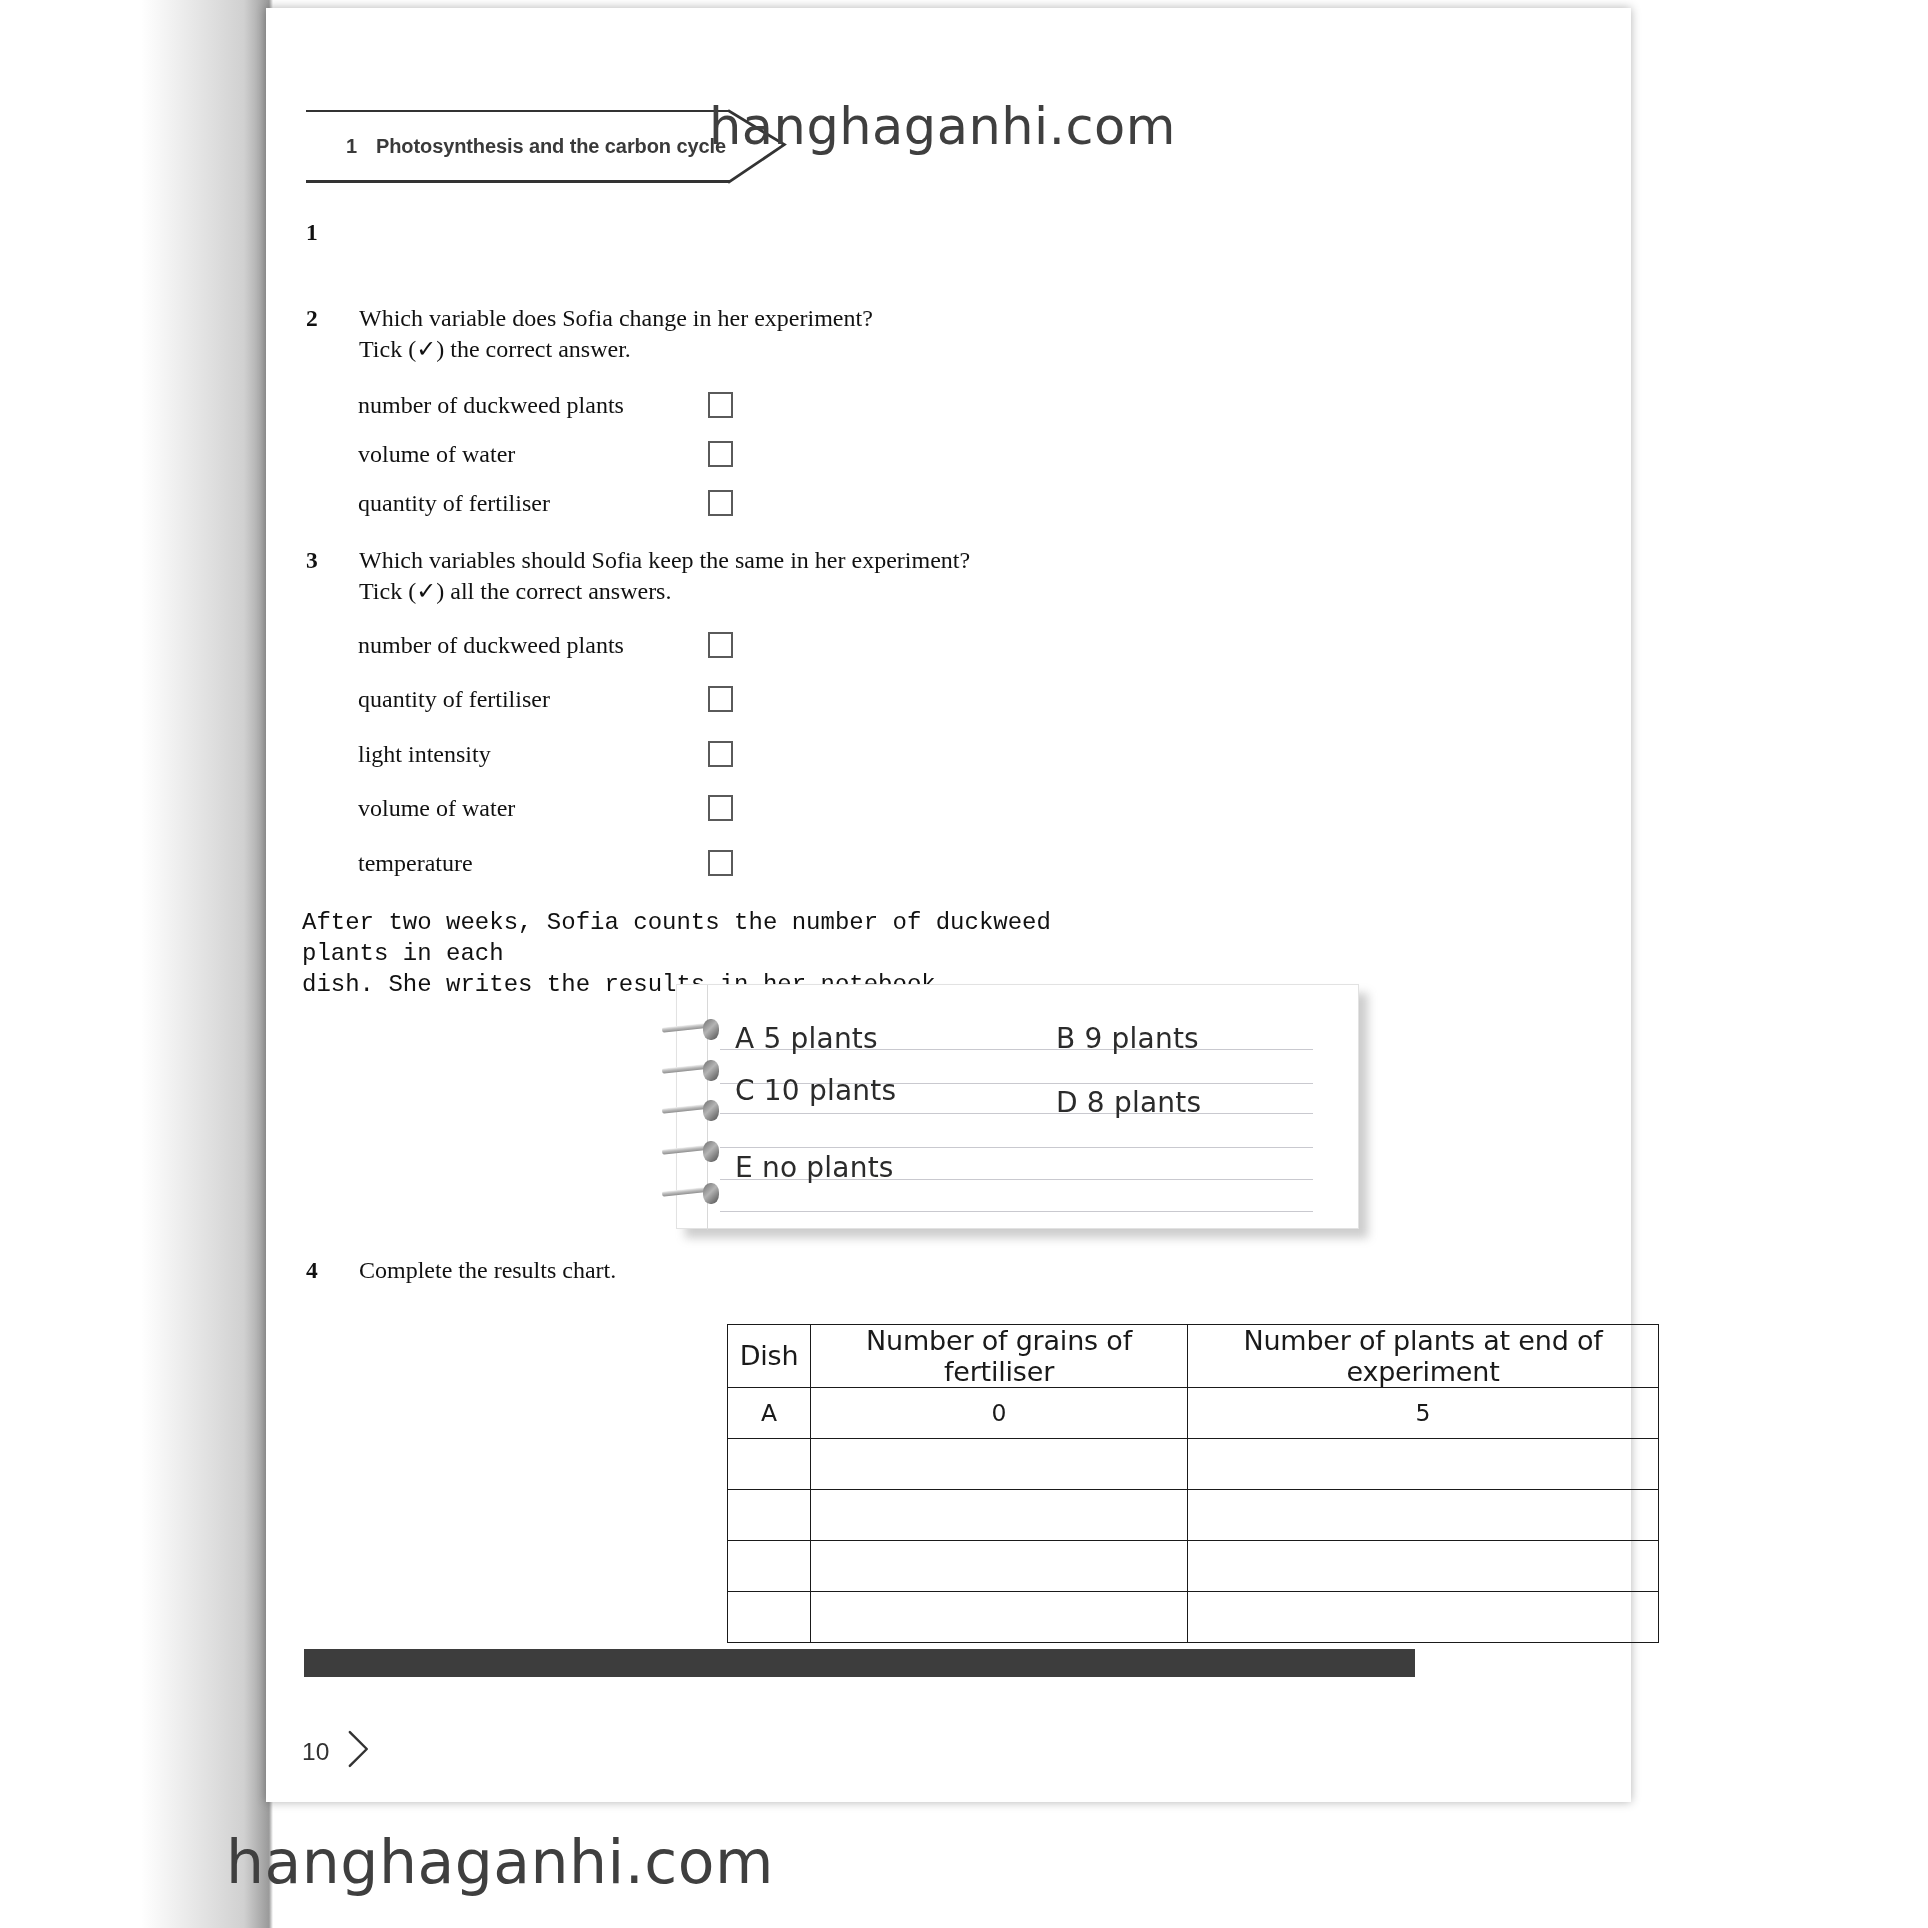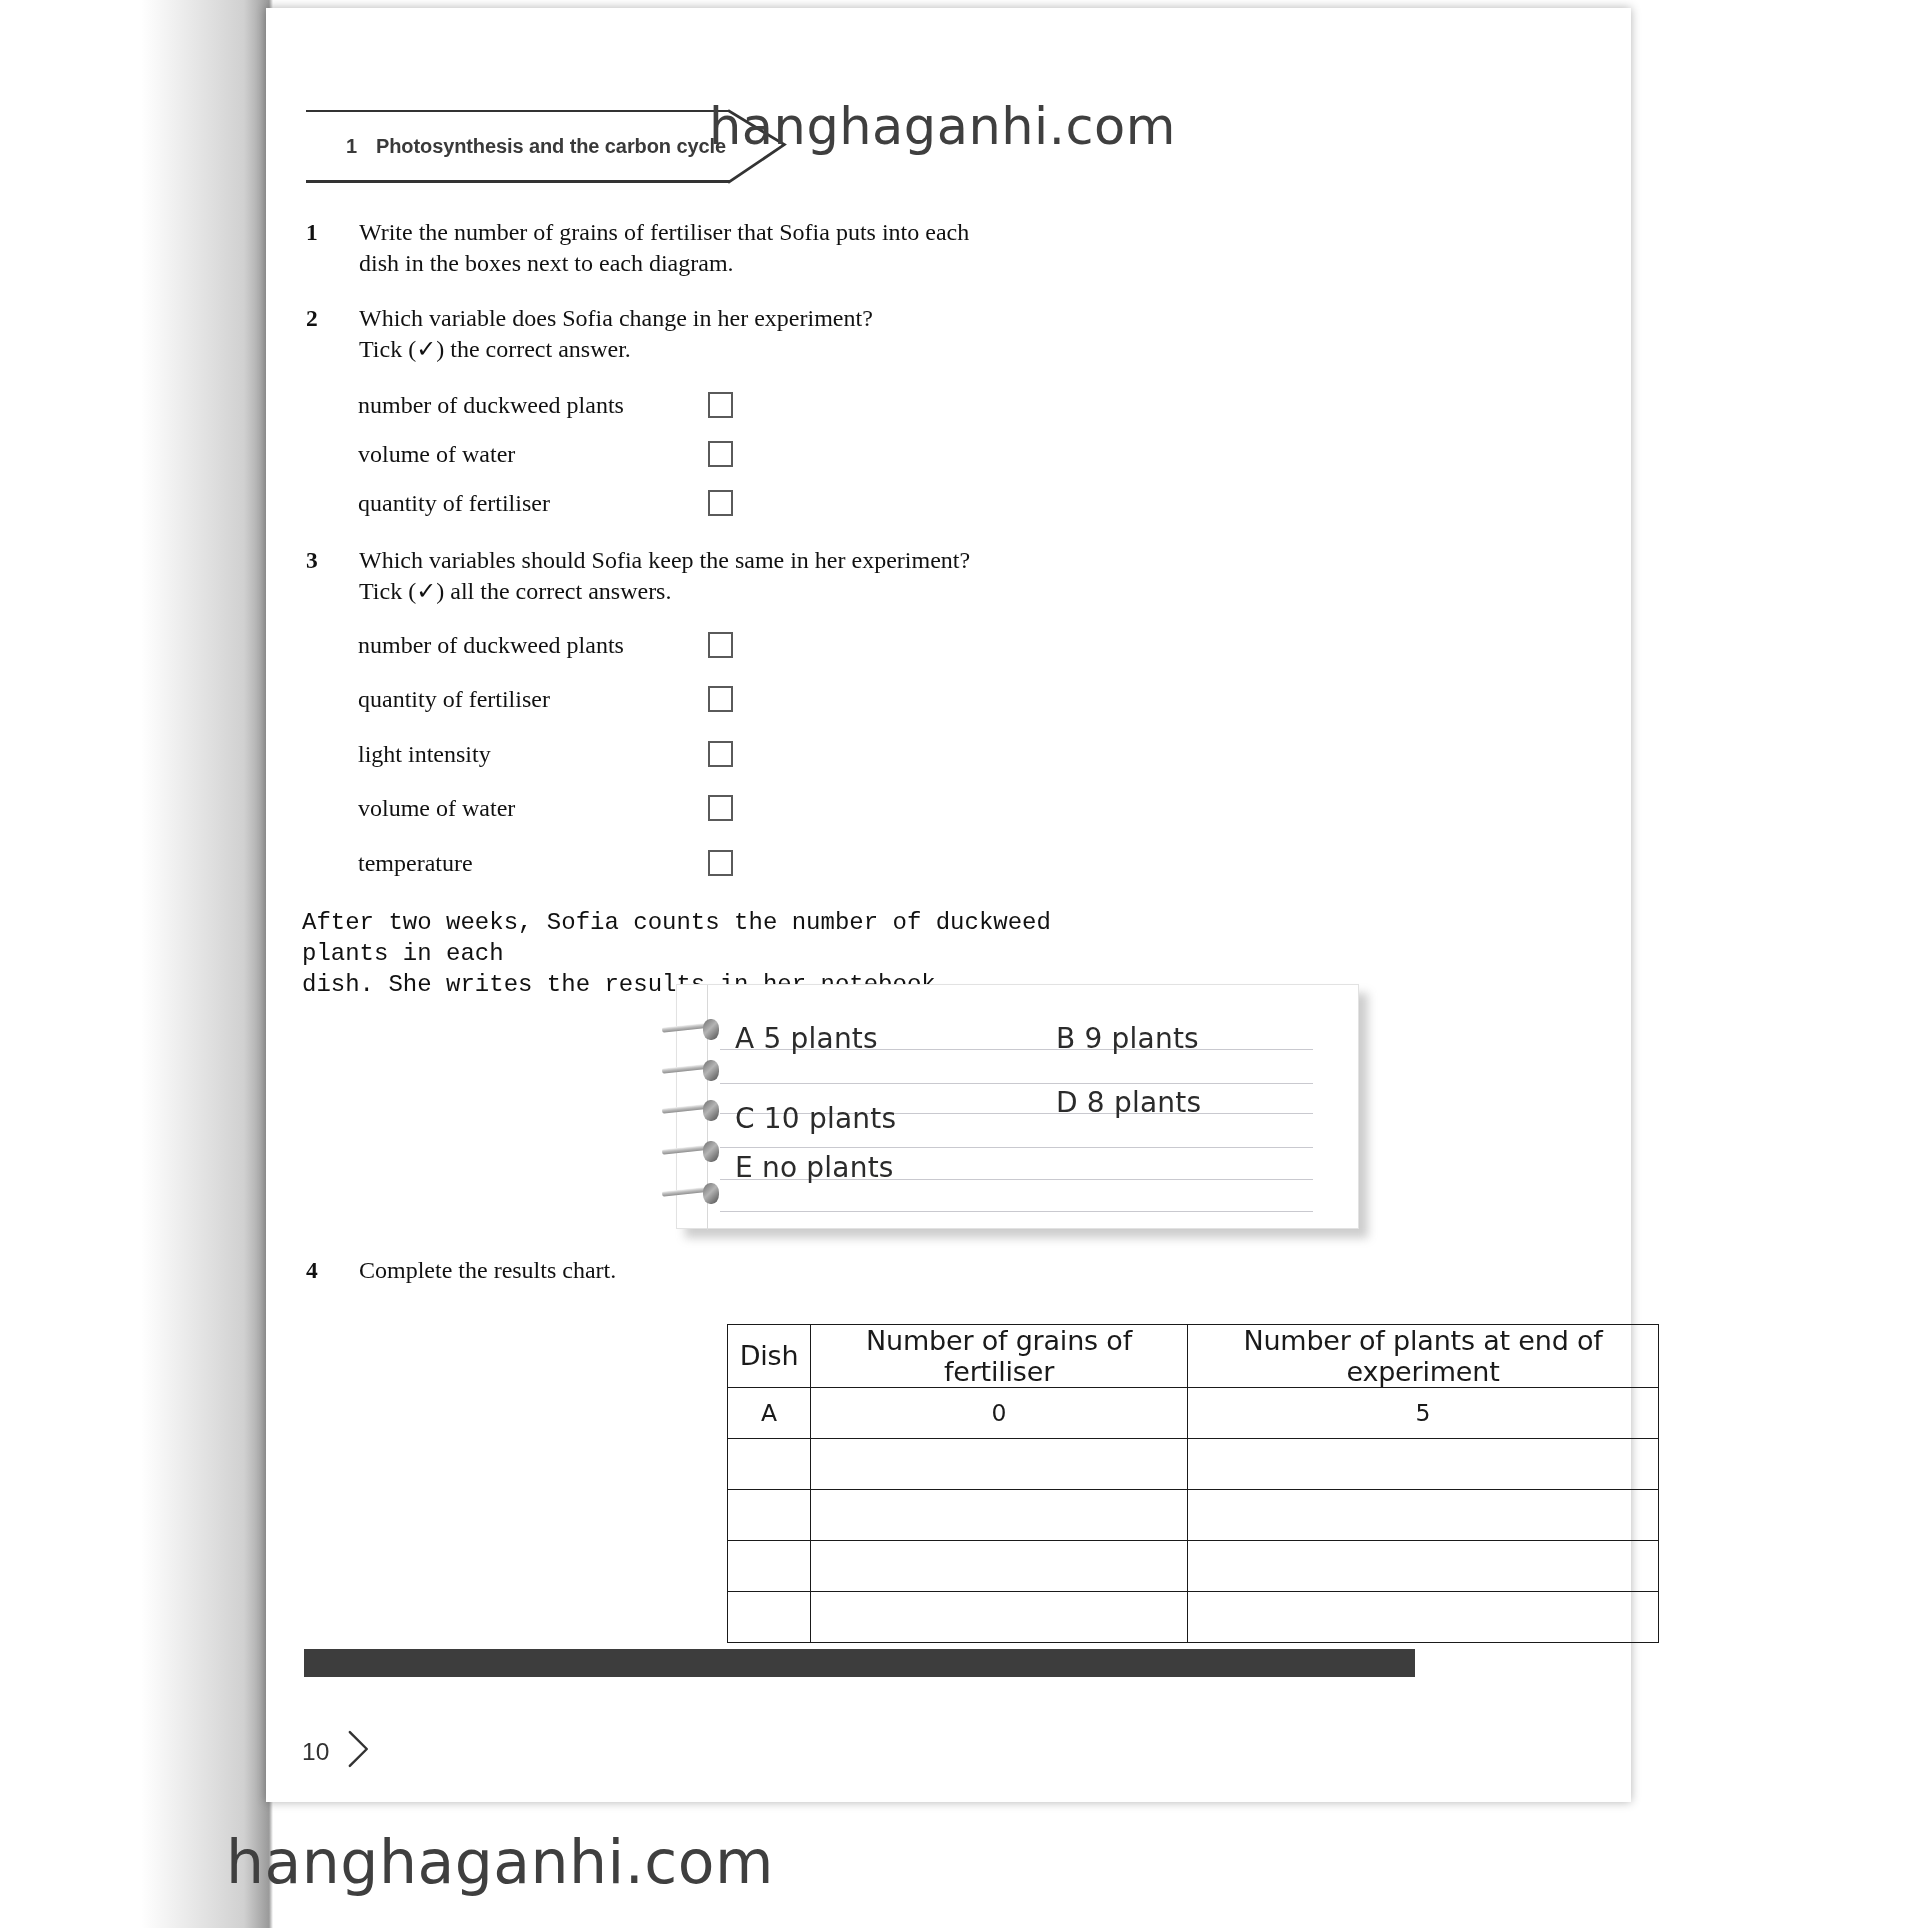--- a/index.html
+++ b/index.html
@@ -298,22 +298,20 @@
         <polyline points="0,1.5 60,38 0,78.5" fill="none" stroke="#333" stroke-width="3"></polyline>
       </svg>
       <span class="banner-num">1</span>
       <span class="banner-label">Photosynthesis and the carbon cycle</span>
     </div>
 
     <div class="watermark watermark-top">hanghaganhi.com</div>
 
     <div class="q-row" style="left:40px; top:209px; width:782px;">
       <span class="q-num">1</span>
-      <span class="q-text">Write the number of grains of fertiliser that Sofia puts into each
-dish in the boxes next to each diagram.</span>
     </div>
 
     <div class="q-row" style="left:40px; top:295px; width:782px;">
       <span class="q-num">2</span>
       <span class="q-text">Which variable does Sofia change in her experiment?
 Tick (✓) the correct answer.</span>
     </div>
 
     <div class="option-row" style="left:92px; top:383px; width:443px;">
       <span class="option-label">number of duckweed plants</span>
@@ -385,21 +383,21 @@
             <span class="spiral-wire"></span>
             <span class="spiral-ring"></span>
           </div>
         <div class="spiral" style="top:198px;">
             <span class="spiral-wire"></span>
             <span class="spiral-ring"></span>
           </div>
 
         <span class="hand nb-entry" style="left:58px; top:40px;">A  5 plants</span>
         <span class="hand nb-entry" style="left:379px; top:40px;">B  9 plants</span>
-        <span class="hand nb-entry" style="left:58px; top:120px;">C  10 plants</span>
+        <span class="hand nb-entry" style="left:58px; top:92px;">C  10 plants</span>
         <span class="hand nb-entry" style="left:379px; top:104px;">D  8 plants</span>
         <span class="hand nb-entry" style="left:58px; top:169px;">E  no plants</span>
       </div>
     </div>
 
     <div class="q-row" style="left:40px; top:1247px; width:659px;">
       <span class="q-num">4</span>
       <span class="q-text">Complete the results chart.</span>
     </div>
 

